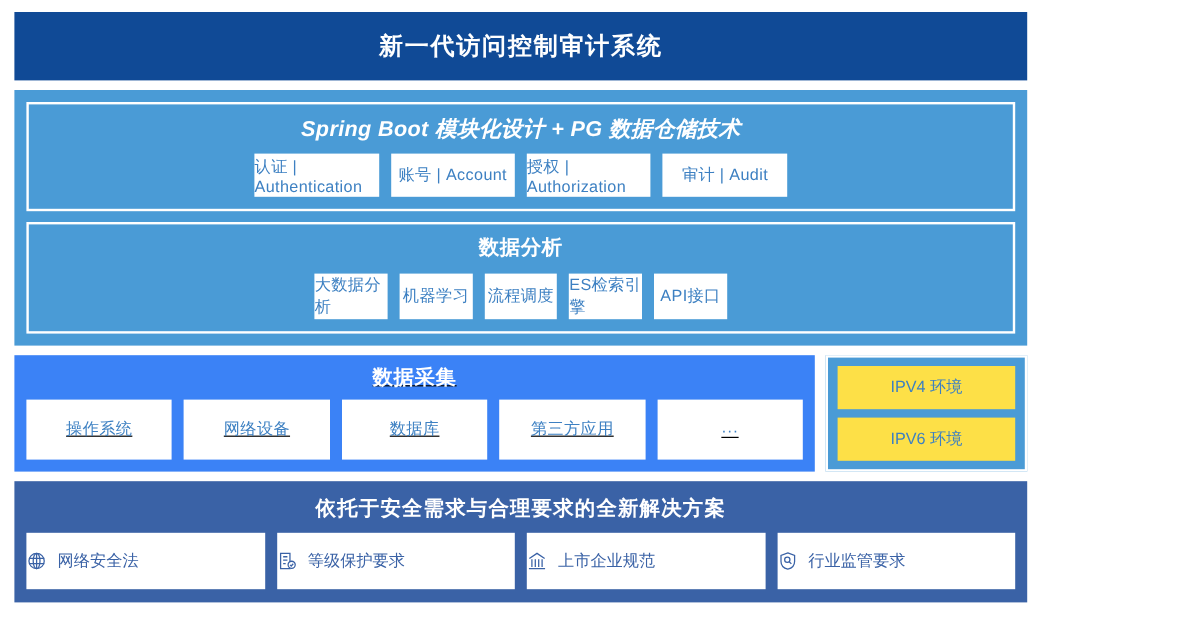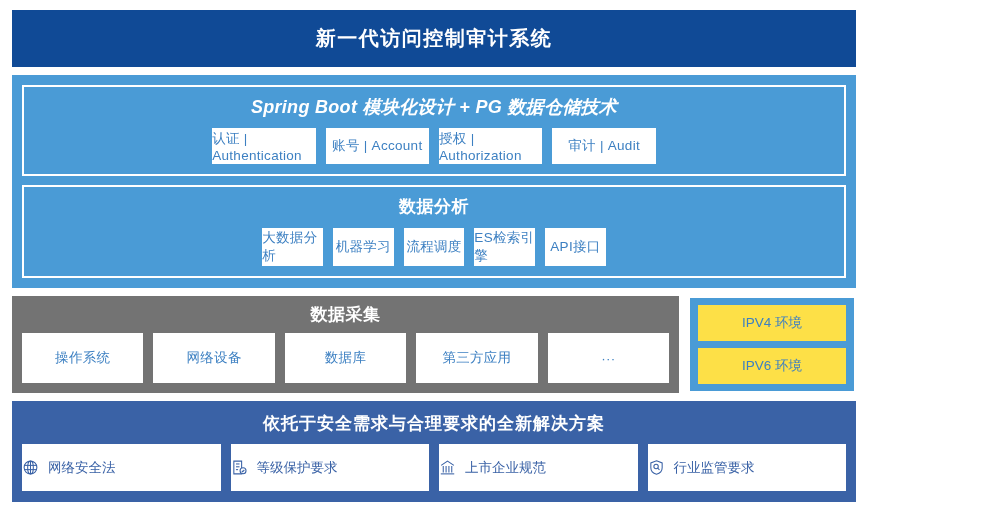--- a/index.html
+++ b/index.html
@@ -98,25 +98,26 @@
     justify-content: center;
     color: #3D80C2;
     font-size: 13.5px;
     min-height: 34px;
     letter-spacing: 0.3px;
   }
 
   
   .collect-main {
     flex: 1 1 auto;
-    background: #737373;
+    background: #3b82f6;
     padding: 7px 10px 10px 10px;
     display: flex;
     flex-direction: column;
     gap: 6px;
+    text-decoration: underline;
   }
   .collect-title {
     color: #ffffff;
     font-size: 17px;
     font-weight: bold;
     text-align: center;
     line-height: 24px;
     letter-spacing: 0.5px;
   }
   .collect-row { display: flex; gap: 10px; flex: 1 1 auto; }

